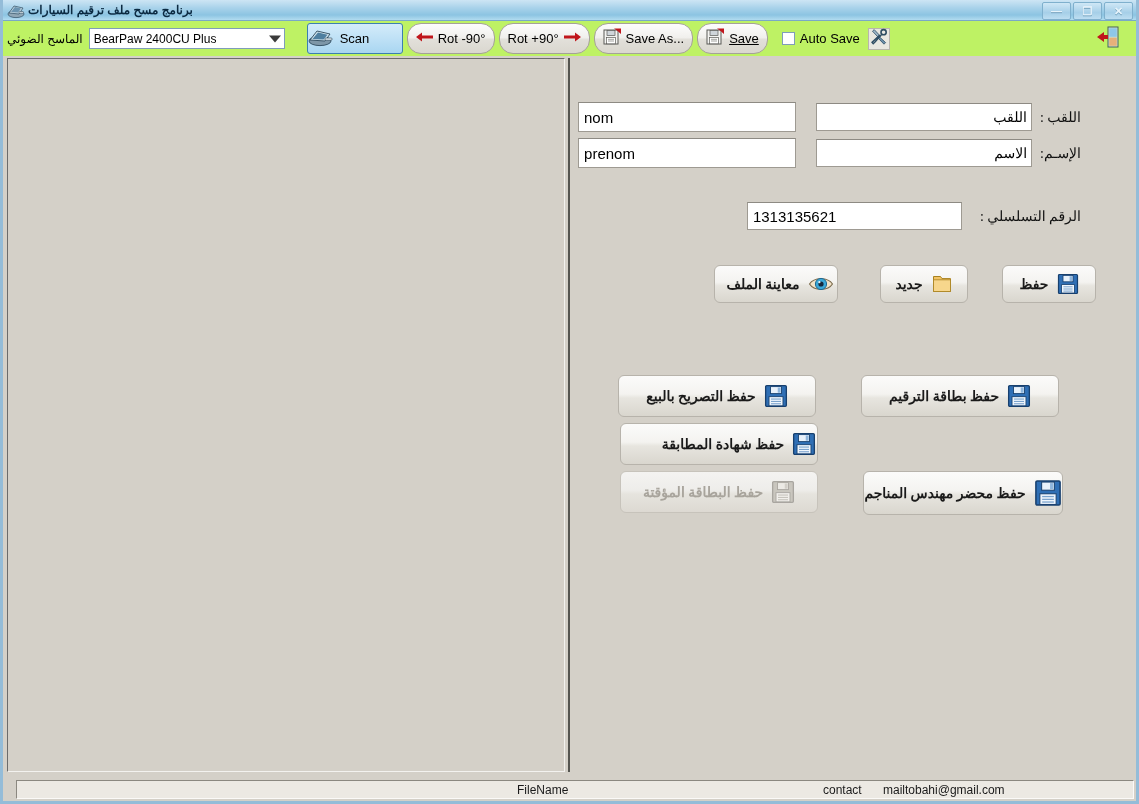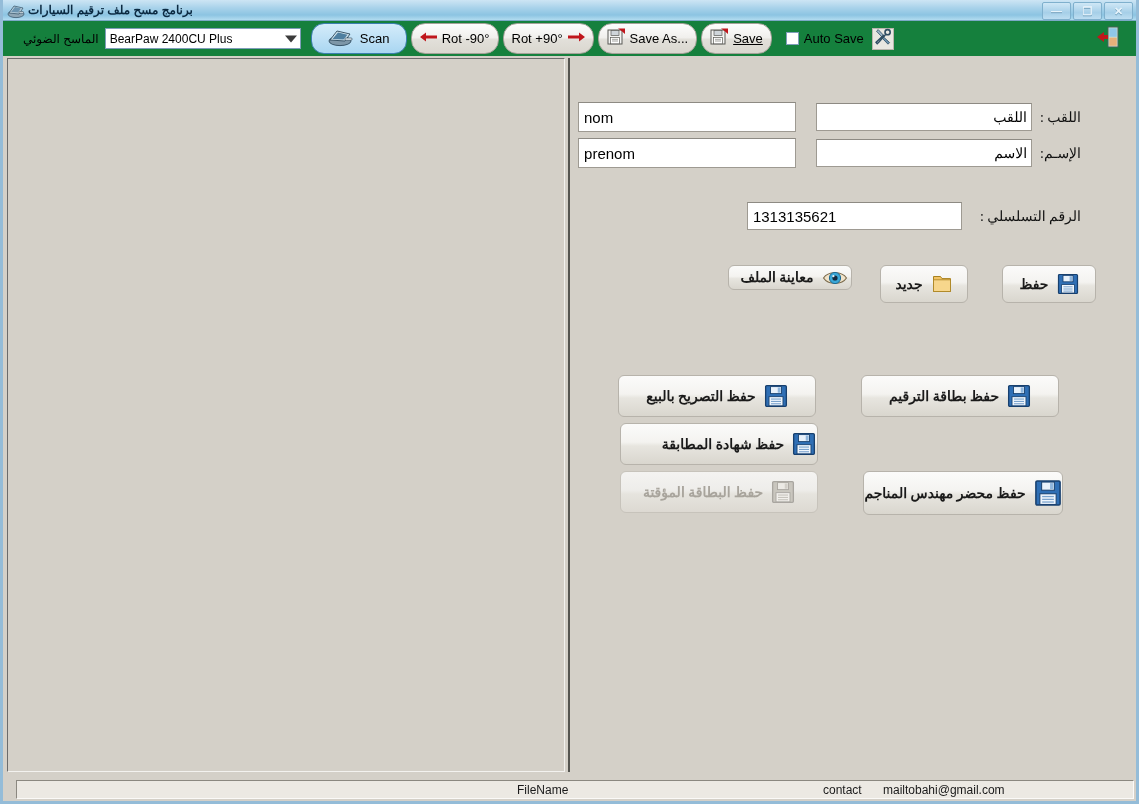--- a/index.html
+++ b/index.html
@@ -71,24 +71,24 @@
     font-weight: bold;
     font-family: "Liberation Sans", sans-serif;
     line-height: 1;
     text-shadow: 0 1px 0 #6e9db9;
   }
 
   
   #toolbar {
     position: relative;
     height: 35px;
-    background: #15803d;
-    display: flex;
-    align-items: center;
-    padding-left: 20px;
+    background: #bef264;
+    display: flex;
+    align-items: center;
+    padding-left: 4px;
     box-sizing: border-box;
   }
   #scanner-label {
     font-size: 12px;
     color: #000;
     direction: rtl;
     margin-right: 6px;
     white-space: nowrap;
   }
   #scanner-select {
@@ -133,25 +133,24 @@
     padding: 0 8px;
     box-sizing: border-box;
     margin-left: 4px;
     white-space: nowrap;
   }
   #scan-button {
     width: 96px;
     height: 31px;
     background: linear-gradient(to bottom, #d4ecfa 0%, #bfe1f6 50%, #a9d6f1 100%);
     border: 1px solid #3c7fb1;
-    border-radius: 13px;
-    margin-left: 10px;
-    display: flex;
-    align-items: center;
-    justify-content: center;
+    border-radius: 3px;
+    margin-left: 22px;
+    display: flex;
+    align-items: center;
     gap: 6px;
     font-size: 13px;
     box-sizing: border-box;
   }
   #scan-button .lbl { text-decoration: none; }
 
   .tb-label { font-size: 13px; }
   .tb-label .acc { text-decoration: underline; }
 
   #autosave-wrap {
@@ -521,21 +520,21 @@
       <div class="gbtn" style="top:207px; right:168px; width:88px; height:38px;">
         <span class="btn-ico">
           <svg width="22" height="22" viewBox="0 0 22 22">
             <path d="M2.5 3.5 L9.5 3.5 L11 5.6 L19.5 5.6 L19.5 18.5 L2.5 18.5 Z" fill="#f2c364" stroke="#a8811f" stroke-width="1"></path>
             <path d="M2.5 6.8 L19.5 6.8 L19.5 18.5 L2.5 18.5 Z" fill="#f7d68c" stroke="#a8811f" stroke-width="0.8"></path>
           </svg>
         </span>
         <span>جديد</span>
       </div>
 
-      <div class="gbtn" style="top:207px; right:284px; width:124px; height:25px;padding-left:8px;">
+      <div class="gbtn" style="top:207px; right:298px; width:124px; height:38px;padding-left:8px;">
         <span class="btn-ico">
           <svg width="26" height="20" viewBox="0 0 26 20">
             <path d="M1.5 10 C6 3, 20 3, 24.5 10 C20 17, 6 17, 1.5 10 Z" fill="#f1e3c9" stroke="#7a6a4c" stroke-width="1.1"></path>
             <circle cx="13" cy="10" r="5.6" fill="#3aa8d8" stroke="#1d6a93" stroke-width="1"></circle>
             <circle cx="13" cy="10" r="2.6" fill="#14293d"></circle>
             <circle cx="11.4" cy="8.2" r="1.1" fill="#ffffff" opacity="0.9"></circle>
           </svg>
         </span>
         <span>معاينة الملف</span>
       </div>

